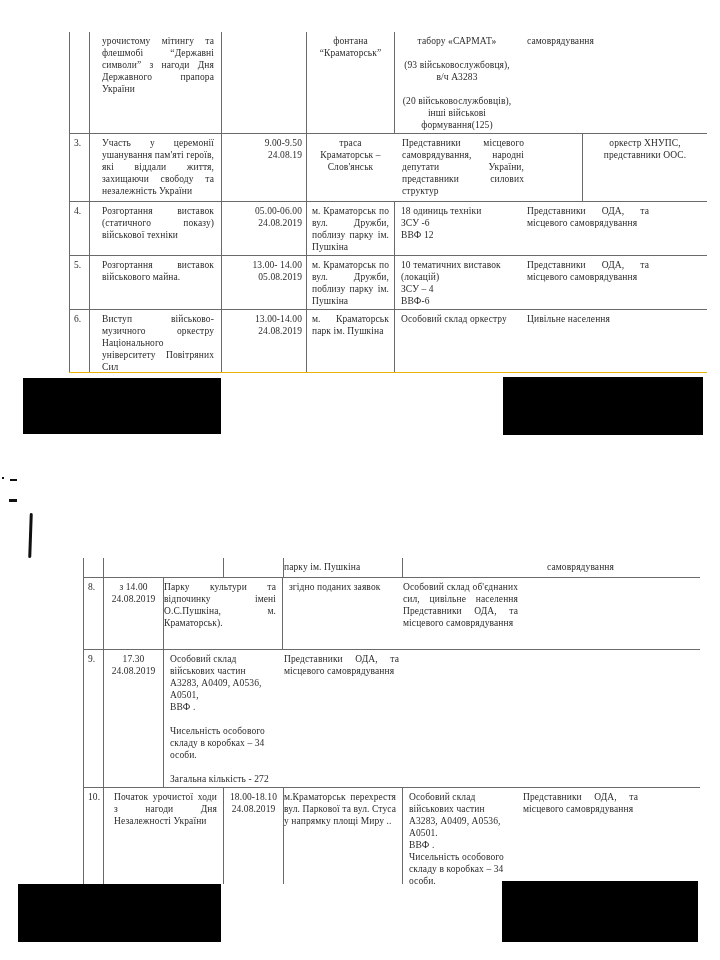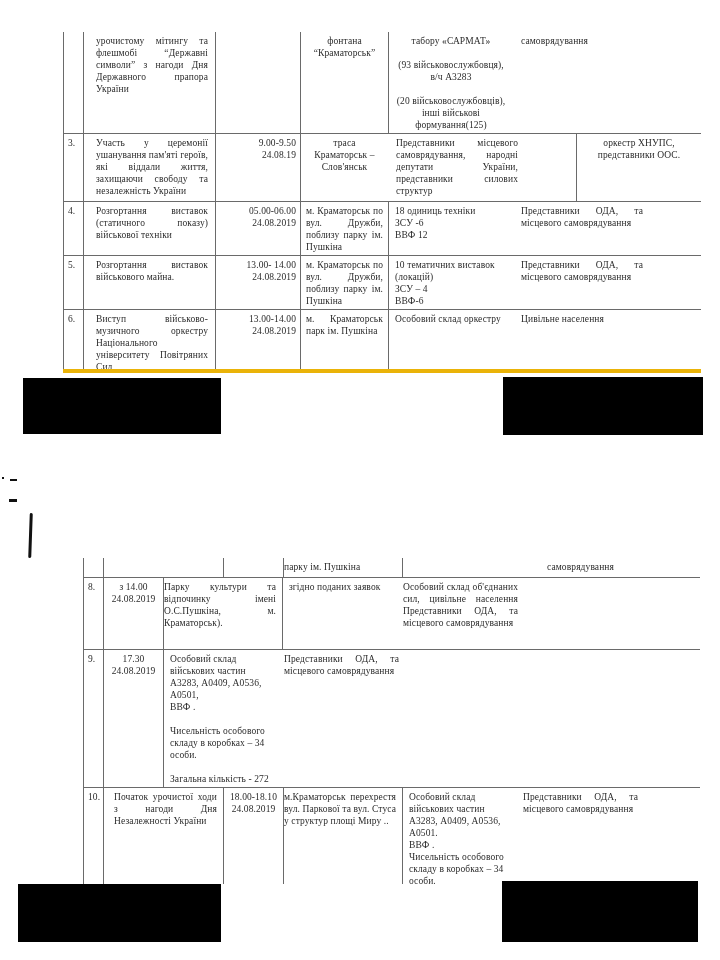--- a/index.html
+++ b/index.html
@@ -3,21 +3,21 @@
 <meta charset="utf-8">
 <style>
   html,body{margin:0;padding:0;}
   body{
     width:720px;height:960px;position:relative;overflow:hidden;
     background:#ffffff;
     font-family:"Liberation Serif","DejaVu Serif",serif;
     color:#2b2b2b;
   }
   .frag{position:absolute;box-sizing:border-box;}
-  .frag1{left:63px;top:32px;width:638px;height:341px;overflow:hidden;border-bottom:4px solid #eab308;}
+  .frag1{left:69px;top:32px;width:638px;height:341px;overflow:hidden;border-bottom:1px solid #eab308;}
   .frag2{left:83px;top:558px;width:617px;height:326px;overflow:hidden;}
   .row{display:flex;align-items:stretch;box-sizing:border-box;}
   .row.hb{border-bottom:1px solid #6a6a6a;}
   .cell{
     box-sizing:border-box;flex:0 0 auto;
     border-left:1px solid #6a6a6a;
     padding:3px 4px 2px 4px;
     font-size:9.5px;line-height:12px;
     white-space:pre-line;
     overflow:hidden;
@@ -86,21 +86,21 @@
     <div class="cell res">18 одиниць техніки
 ЗСУ -6
 ВВФ 12</div>
     <div class="cell resp">Представники ОДА, та місцевого самоврядування</div>
   </div>
 
   <div class="row hb" style="min-height:52px">
     <div class="cell num">5.</div>
     <div class="cell act">Розгортання виставок військового майна.</div>
     <div class="cell time">13.00- 14.00
-24.08.2019</div>
+05.08.2019</div>
     <div class="cell loc">м. Краматорськ по вул. Дружби, поблизу парку ім. Пушкіна</div>
     <div class="cell res">10 тематичних виставок (локацій)
 ЗСУ – 4
 ВВФ-6</div>
     <div class="cell resp">Представники ОДА, та місцевого самоврядування</div>
   </div>
 
   <div class="row hb" style="min-height:50px">
     <div class="cell num">6.</div>
     <div class="cell act">Виступ військово-музичного оркестру Національного університету Повітряних Сил</div>
@@ -152,21 +152,21 @@
 
 Загальна кількість - 272</div>
     <div class="cell resp">Представники ОДА, та місцевого самоврядування</div>
   </div>
 
   <div class="row" style="min-height:100px">
     <div class="cell num">10.</div>
     <div class="cell act">Початок урочистої ходи з нагоди Дня Незалежності України</div>
     <div class="cell time">18.00-18.10
 24.08.2019</div>
-    <div class="cell loc">м.Краматорськ перехрестя вул. Паркової та вул. Стуса у структур площі Миру ..</div>
+    <div class="cell loc">м.Краматорськ перехрестя вул. Паркової та вул. Стуса у напрямку площі Миру ..</div>
     <div class="cell res">Особовий склад військових частин А3283, А0409, А0536, А0501.
 ВВФ .
 Чисельність особового складу в коробках – 34 особи.
 Загальна кількість - 272</div>
     <div class="cell resp">Представники ОДА, та місцевого самоврядування</div>
   </div>
 
 </div>
 
 <div class="redaction" style="left:18px;top:884px;width:203px;height:58px"></div>

